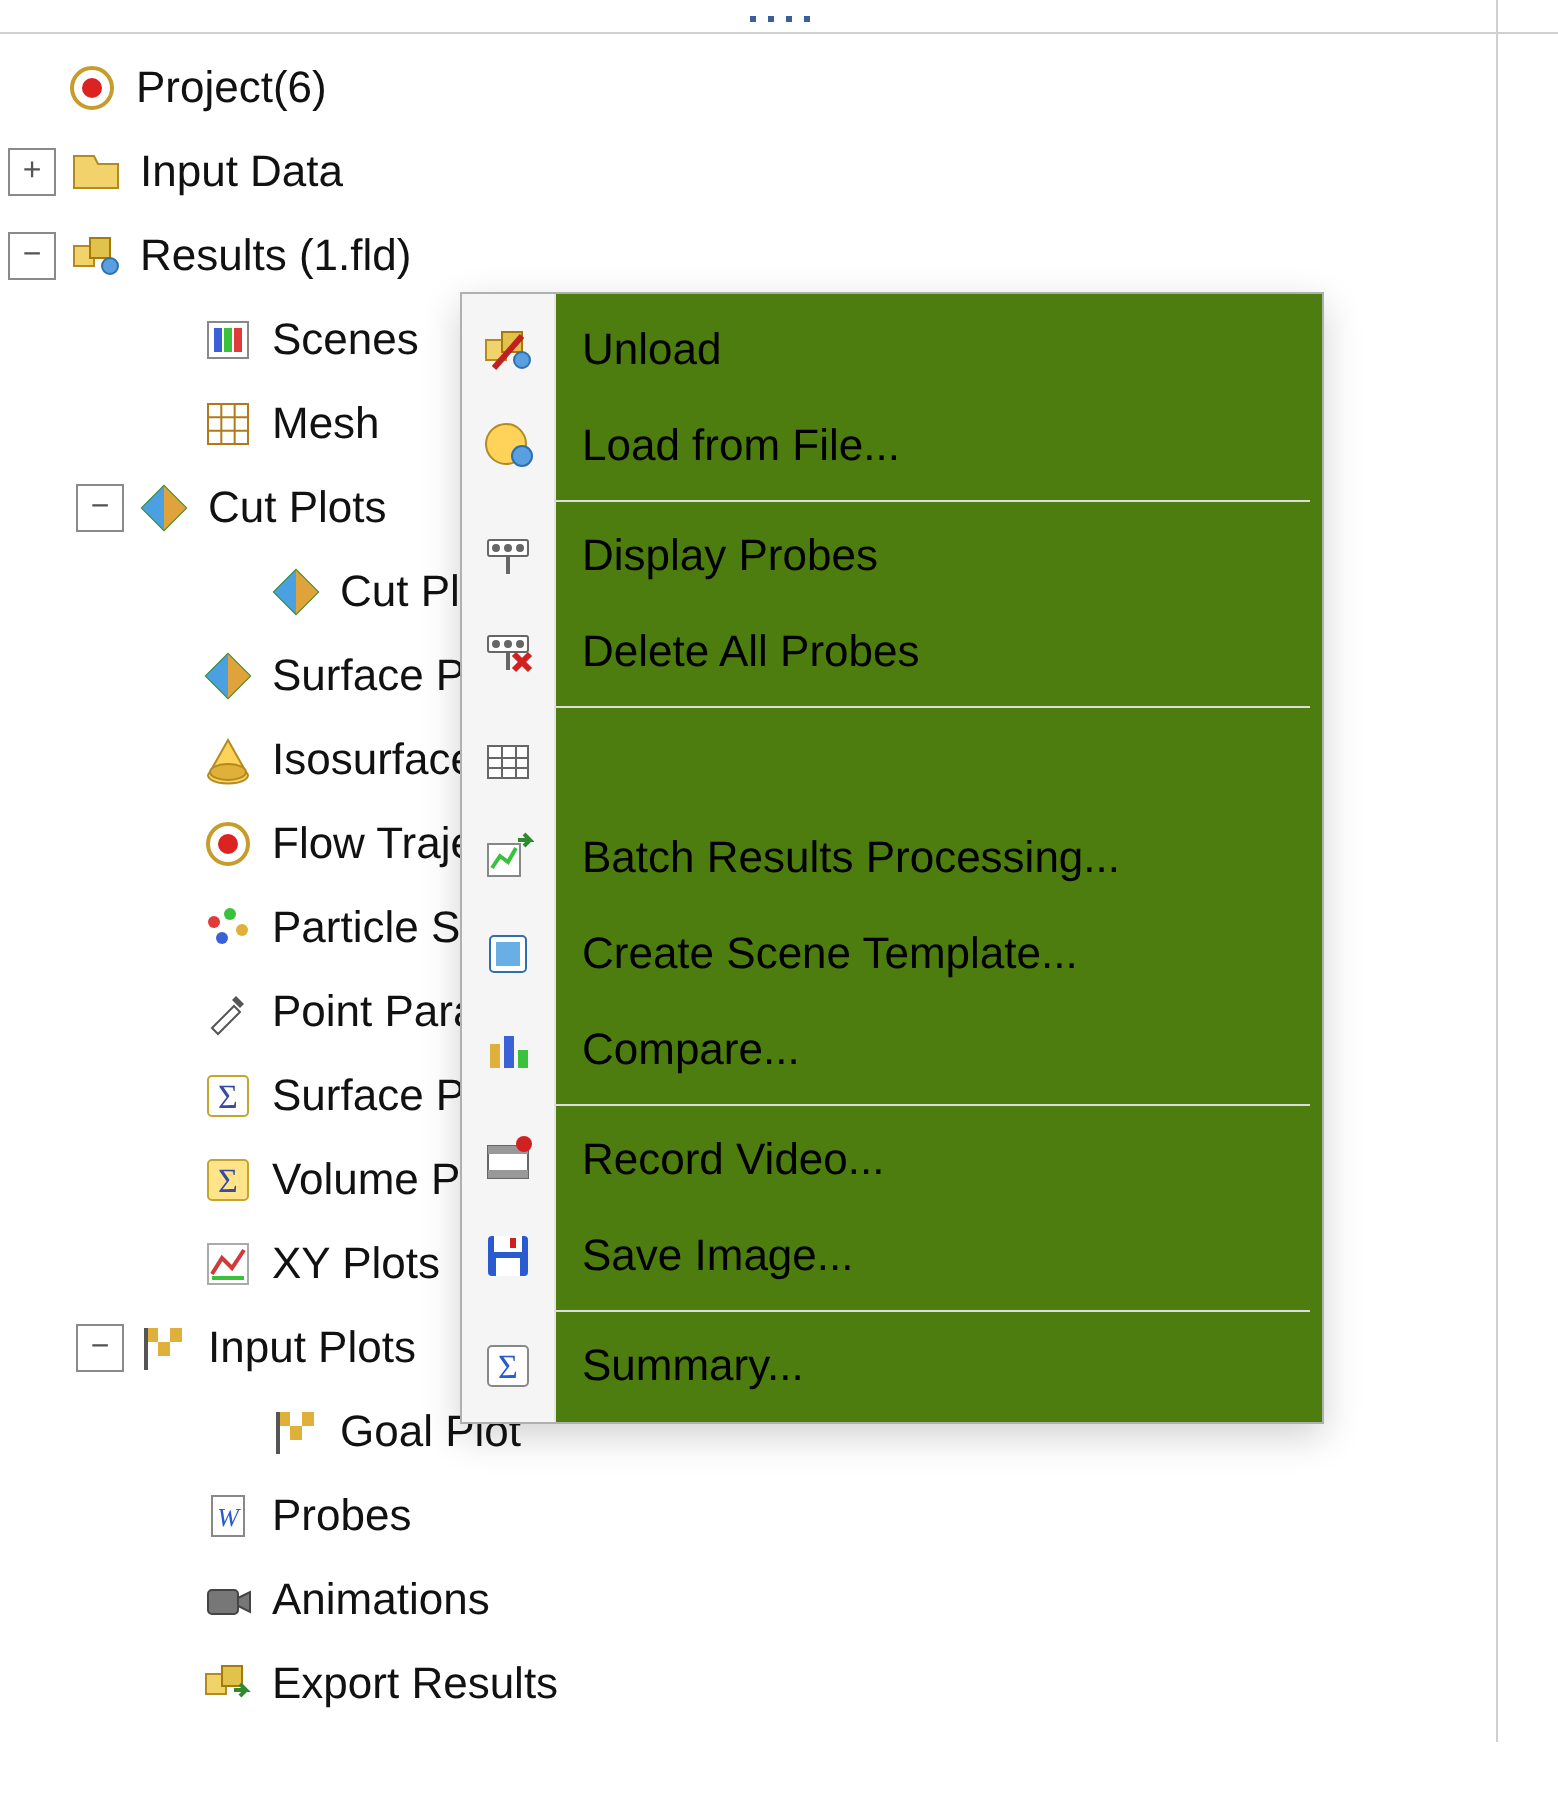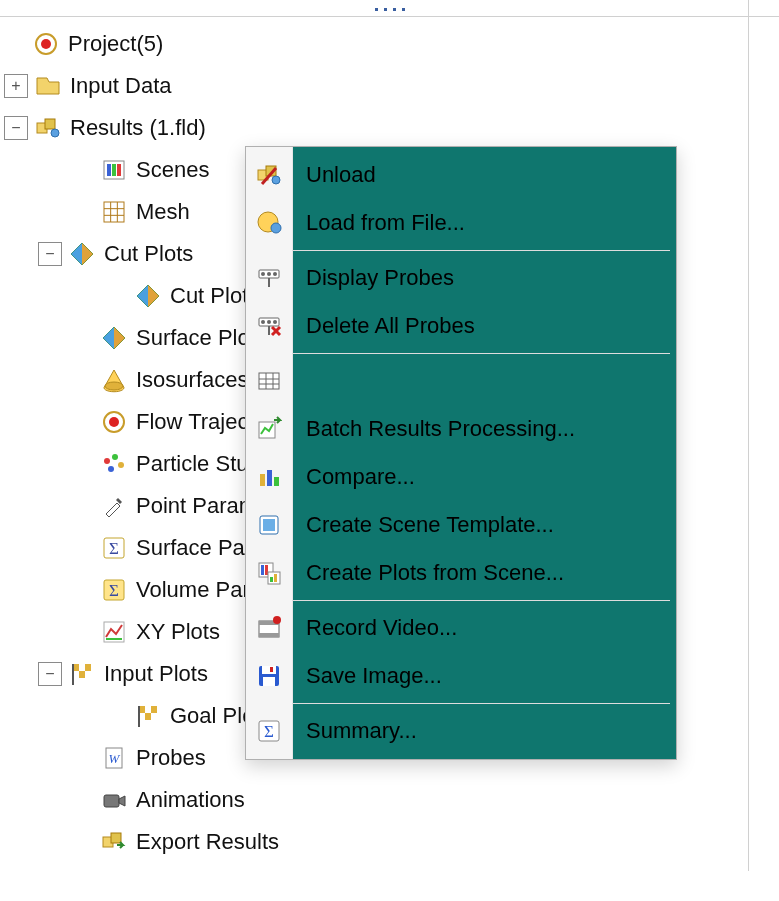--- a/index.html
+++ b/index.html
@@ -12,22 +12,22 @@
   .exp{width:22px;height:22px;border:1px solid #8a8a8a;display:flex;align-items:center;justify-content:center;margin-right:6px;font-size:16px;line-height:1;color:#555;background:#fff;cursor:pointer;flex:none;}
   .exp-spacer{width:22px;margin-right:6px;flex:none;}
   .ind{display:inline-block;height:1px;flex:none;}
   .ind.d0{width:0px}.ind.d1{width:34px}.ind.d2{width:68px}.ind.d3{width:102px}
   .ico{width:28px;height:28px;margin:0 8px 0 0;display:flex;align-items:center;justify-content:center;flex:none;}
   .ico svg{width:26px;height:26px;}
   .lbl{color:#111;}
 
   
   .ctx{
-    position:absolute;left:245px;top:146px;width:430px;
-    background:#0f766e;border:1px solid #b0b0b0;
+    position:absolute;left:230px;top:146px;width:430px;
+    background:#4d7c0f;border:1px solid #b0b0b0;
     box-shadow:0 6px 18px rgba(0,0,0,.18);
     padding:4px 0;
   }
   .ctx-stripe{position:absolute;left:0;top:0;bottom:0;width:46px;background:#f5f5f5;border-right:1px solid #e6e6e6;}
   .ctx-item{position:relative;display:flex;align-items:center;height:48px;cursor:default;}
   .ctx-ico{width:46px;display:flex;align-items:center;justify-content:center;flex:none;position:relative;z-index:1;}
   .ctx-ico svg{width:26px;height:26px;}
   .ctx-lbl{padding-left:14px;}
   .ctx-sep{height:1px;background:#ddd;margin:3px 6px 3px 46px;position:relative;z-index:1;}
   .panel-border{position:absolute;right:30px;top:0;bottom:30px;border-right:1px solid #d0d0d0;}
@@ -203,21 +203,21 @@
 
 <div class="tree">
 
   <div class="row">
     <span class="exp-spacer"></span>
     <span class="ico">
           <svg>
             <use href="#i-target"></use>
           </svg>
         </span>
-    <span class="lbl">Project(5)</span>
+    <span class="lbl">Project(6)</span>
   </div>
 
   <div class="row">
     <span class="ind d0"></span>
     <span class="exp">+</span>
     <span class="ico">
           <svg>
             <use href="#i-folder"></use>
           </svg>
         </span>
@@ -476,41 +476,33 @@
     <span class="ctx-ico">
           <svg>
             <use href="#i-batch"></use>
           </svg>
         </span>
     <span class="ctx-lbl">Batch Results Processing...</span>
   </div>
   <div class="ctx-item">
     <span class="ctx-ico">
           <svg>
+            <use href="#i-scenetpl"></use>
+          </svg>
+        </span>
+    <span class="ctx-lbl">Create Scene Template...</span>
+  </div>
+  <div class="ctx-item">
+    <span class="ctx-ico">
+          <svg>
             <use href="#i-compare"></use>
           </svg>
         </span>
     <span class="ctx-lbl">Compare...</span>
   </div>
-  <div class="ctx-item">
-    <span class="ctx-ico">
-          <svg>
-            <use href="#i-scenetpl"></use>
-          </svg>
-        </span>
-    <span class="ctx-lbl">Create Scene Template...</span>
-  </div>
-  <div class="ctx-item">
-    <span class="ctx-ico">
-          <svg>
-            <use href="#i-plotscene"></use>
-          </svg>
-        </span>
-    <span class="ctx-lbl">Create Plots from Scene...</span>
-  </div>
 
   <div class="ctx-sep"></div>
 
   <div class="ctx-item">
     <span class="ctx-ico">
           <svg>
             <use href="#i-video"></use>
           </svg>
         </span>
     <span class="ctx-lbl">Record Video...</span>

